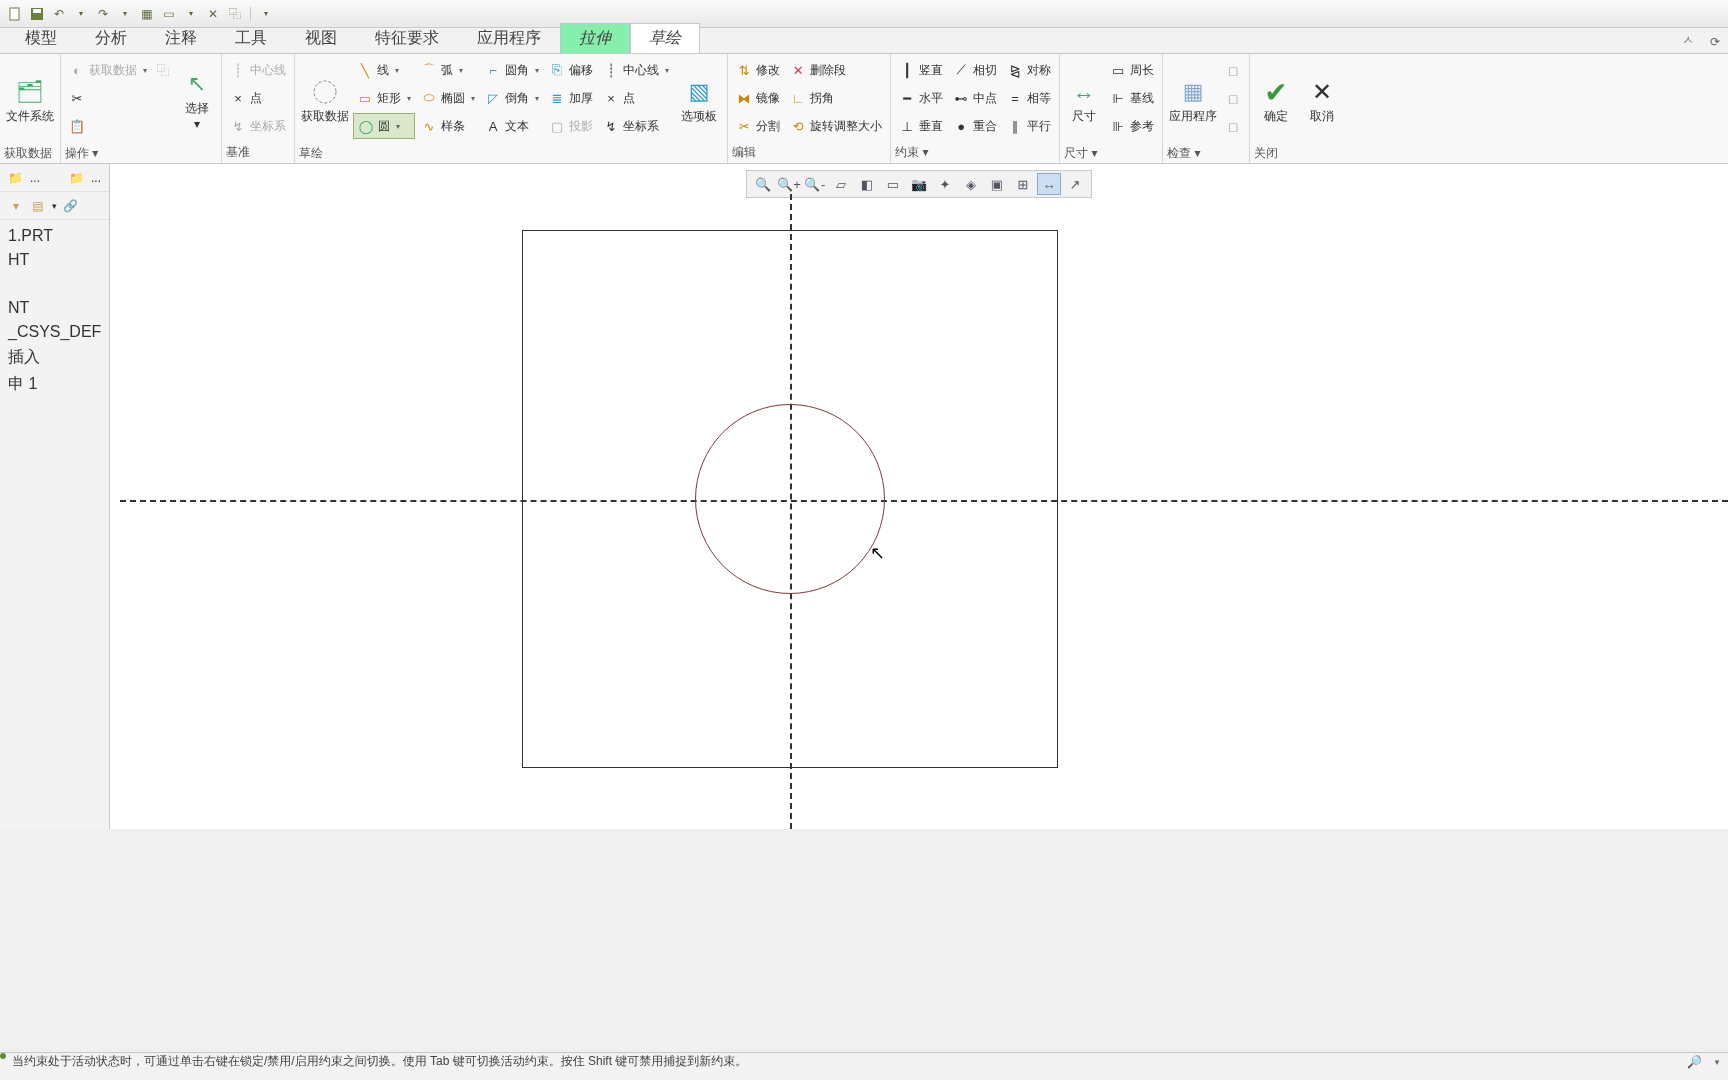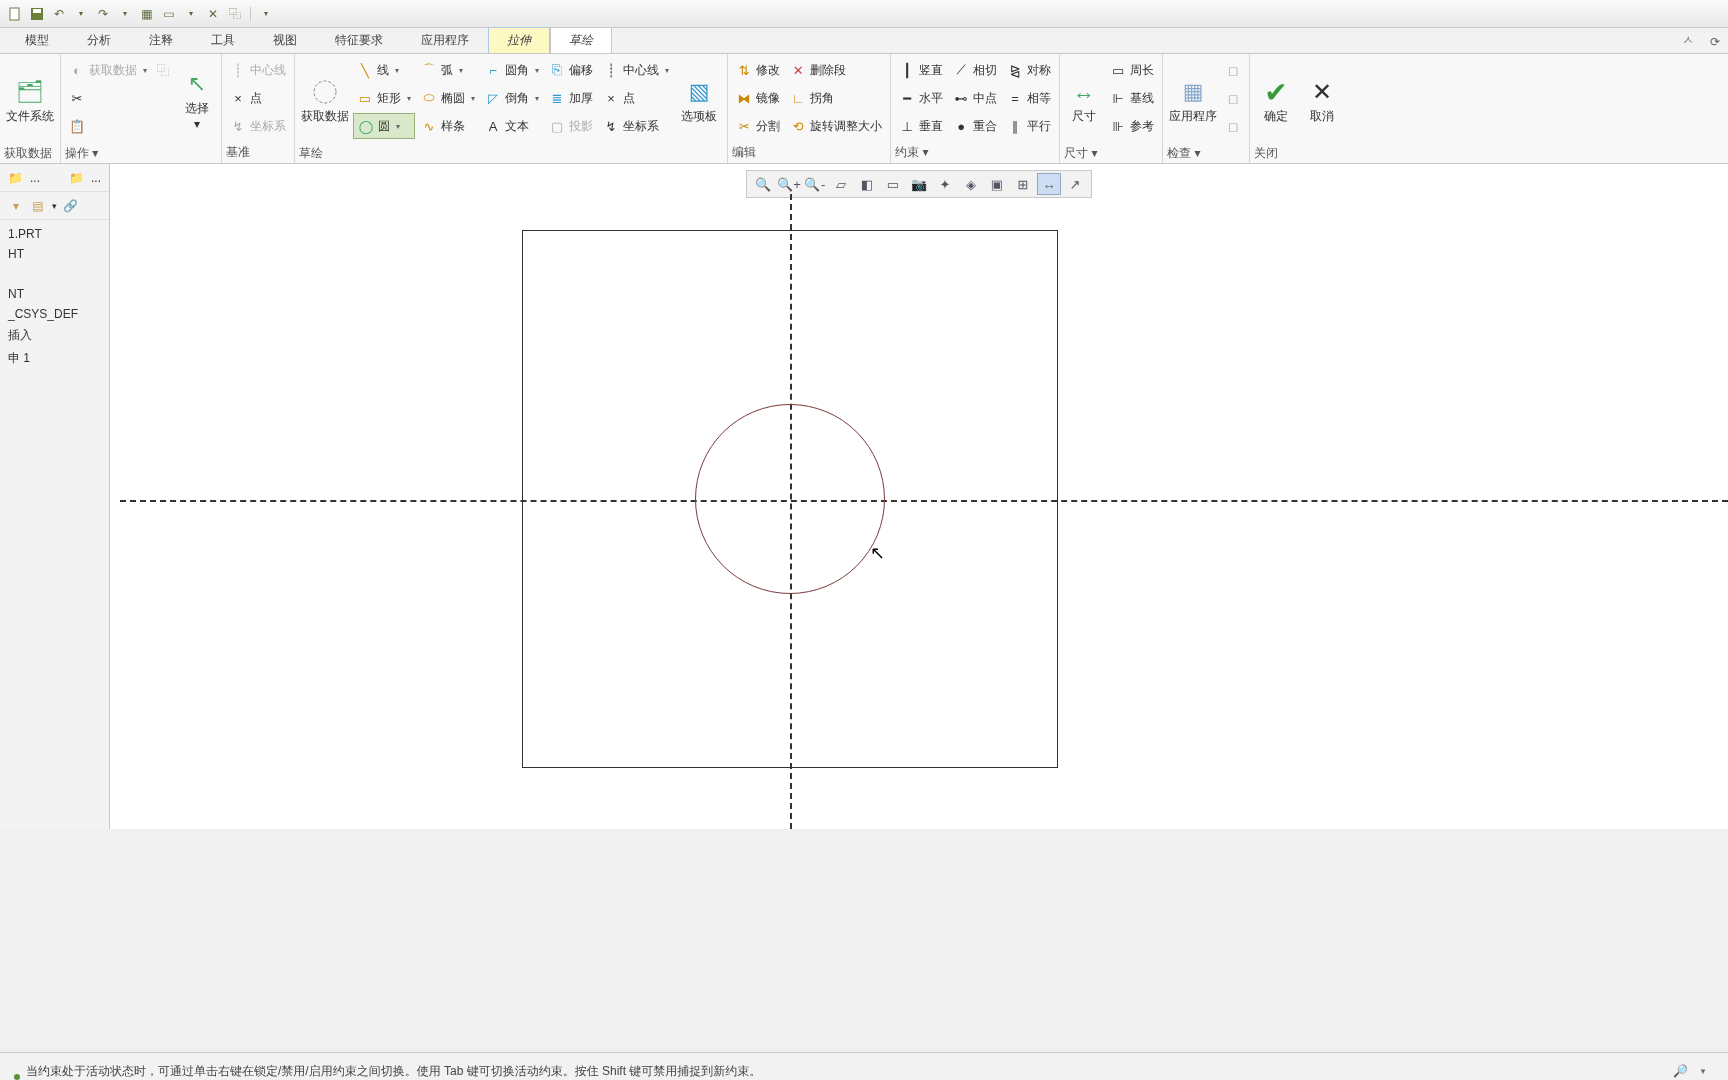--- a/index.html
+++ b/index.html
@@ -7,22 +7,22 @@
 
 
 .titlebar { height:28px; background:linear-gradient(#fafafa,#e9e9e9); display:flex; align-items:center; border-bottom:1px solid #c8c8c8; }
 .qat { display:flex; align-items:center; gap:4px; padding:0 6px; }
 .qat .ico { width:18px; height:18px; display:flex; align-items:center; justify-content:center; color:#5a6b3a; cursor:pointer; }
 .qat .sep { width:1px; height:14px; background:#c8c8c8; margin:0 2px; }
 .title-text { flex:1; text-align:center; color:#444; font-size:13px; }
 
 
 .ribbon-tabs { height:26px; background:#f2f2f2; display:flex; align-items:flex-end; border-bottom:1px solid #c8c8c8; padding-left:6px; }
-.ribbon-tabs .tab { padding:4px 18px; font-size:12px; color:#444; cursor:pointer; border:1px solid transparent; border-bottom:none; }
-.ribbon-tabs .tab.ctx { font-style:italic; background:#fef9c3; border-color:#aac8e4; }
+.ribbon-tabs .tab { padding:4px 18px; font-size:16px; color:#444; cursor:pointer; border:1px solid transparent; border-bottom:none; }
+.ribbon-tabs .tab.ctx { font-style:italic; background:#86efac; border-color:#aac8e4; }
 .ribbon-tabs .tab.active { background:#fff; border-color:#c8c8c8; }
 .ribbon-tabs .spacer { flex:1; }
 .ribbon-tabs .min { padding:4px 8px; color:#666; cursor:pointer; font-size:12px; }
 
 
 .ribbon { height:110px; background:#f8f8f8; border-bottom:1px solid #c8c8c8; display:flex; }
 .group { display:flex; flex-direction:column; border-right:1px solid #d6d6d6; padding:3px 4px 0 4px; }
 .group-body { flex:1; display:flex; align-items:flex-start; gap:2px; }
 .group-label { text-align:left; font-size:12px; color:#555; padding:2px 0; white-space:nowrap; }
 .vbtn { display:flex; flex-direction:column; align-items:center; justify-content:center; width:52px; height:86px; cursor:pointer; gap:2px; }
@@ -33,37 +33,37 @@
 .hbtn.disabled { color:#aaa; }
 .hbtn .sm-ico { width:16px; height:16px; display:flex; align-items:center; justify-content:center; font-size:13px; }
 .hbtn .dd { font-size:8px; color:#666; margin-left:2px; }
 .hbtn.active { background:#d8e8c8; border:1px solid #9ab078; }
 
 
 .left-strip { position:absolute; left:0; top:164px; width:110px; height:665px; background:#f3f3f3; border-right:1px solid #c8c8c8; }
 .strip-row { height:28px; display:flex; align-items:center; gap:6px; padding:0 8px; border-bottom:1px solid #e0e0e0; }
 .strip-row .ico { width:16px; height:16px; display:flex; align-items:center; justify-content:center; color:#c9a050; }
 .tree { padding:4px 4px; }
-.tree-item { padding:3px 4px; font-size:12px; color:#333; cursor:pointer; white-space:nowrap; overflow:hidden; }
+.tree-item { padding:3px 4px; font-size:16px; color:#333; cursor:pointer; white-space:nowrap; overflow:hidden; }
 
 
 .canvas { position:absolute; left:110px; top:164px; right:0; height:665px; background:#fff; }
 .view-toolbar { position:absolute; top:6px; left:50%; transform:translateX(-50%); height:28px; background:#f2f2f2; border:1px solid #c8c8c8; display:flex; align-items:center; padding:0 4px; gap:2px; }
 .view-toolbar .vt { width:24px; height:22px; display:flex; align-items:center; justify-content:center; color:#556; cursor:pointer; font-size:13px; }
 .view-toolbar .vt.on { background:#cdddf2; border:1px solid #8aa8cc; }
 
 
 .sketch-rect { position:absolute; border:1.5px solid #333; }
 .dash-h { position:absolute; border-top:2px dashed #333; height:0; }
 .dash-v { position:absolute; border-left:2px dashed #333; width:0; }
 .circle { position:absolute; border:1.5px solid #7a3b3b; border-radius:50%; }
 .cursor-arrow { position:absolute; font-size:18px; color:#000; pointer-events:none; }
 
 
-.statusbar { position:absolute; bottom:0; left:0; right:0; height:28px; background:#f2f2f2; border-top:1px solid #c8c8c8; display:flex; align-items:flex-end; padding:0 14px; font-size:12px; color:#444; }
+.statusbar { position:absolute; bottom:0; left:0; right:0; height:28px; background:#f2f2f2; border-top:1px solid #c8c8c8; display:flex; align-items:flex-start; padding:0 0; font-size:12px; color:#444; }
 .statusbar .grow { flex:1; }
 .statusbar .sico { width:22px; height:18px; display:flex; align-items:center; justify-content:center; color:#666; cursor:pointer; }
 .dot { width:6px; height:6px; background:#5a8f3a; border-radius:50%; margin-right:6px; }
 
 
 svg { display:block; }
 </style>
 </head>
 <body>
 

